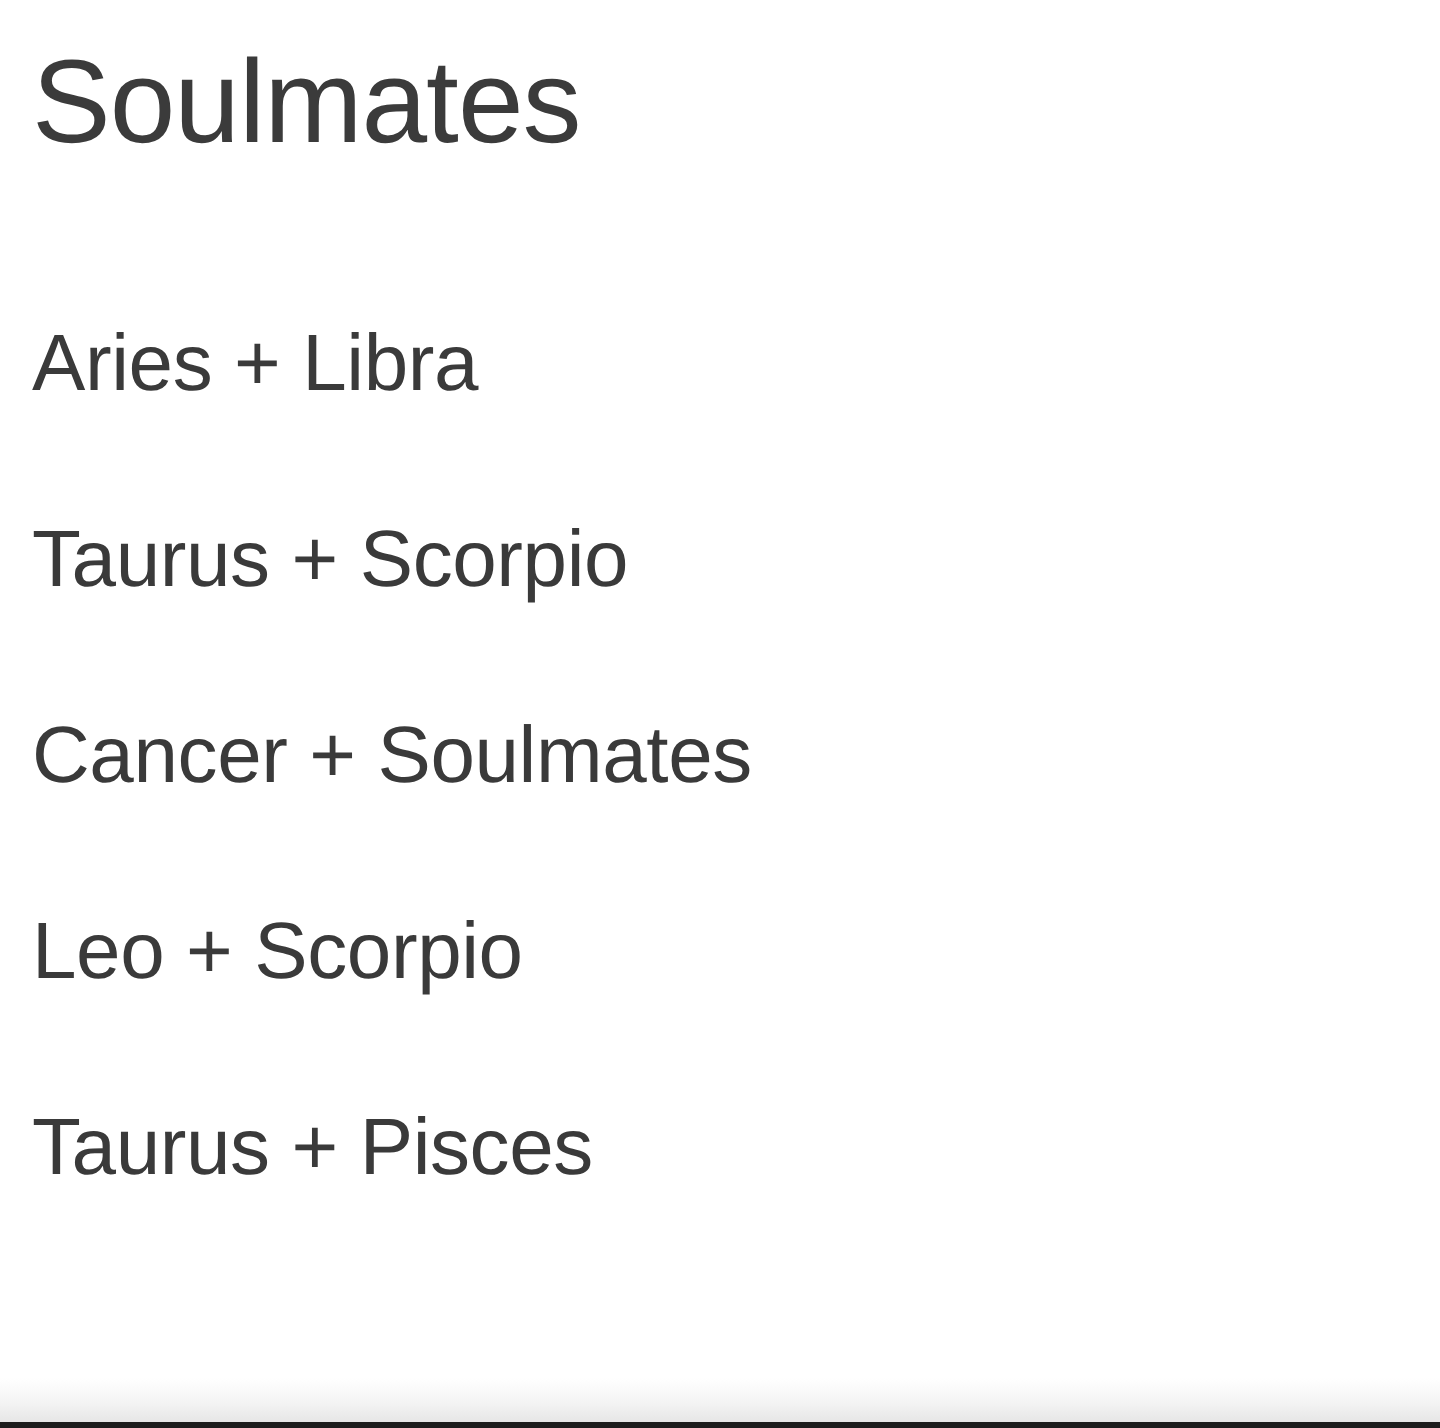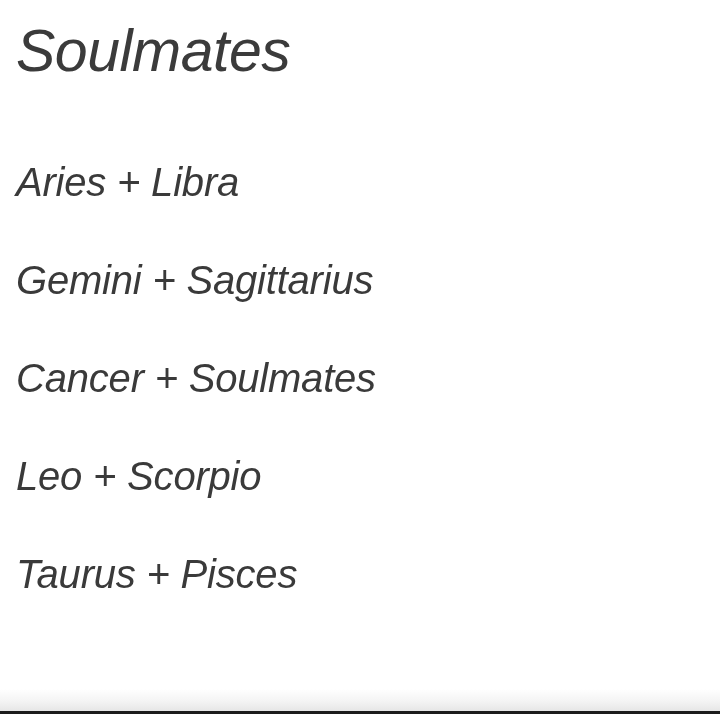--- a/index.html
+++ b/index.html
@@ -15,21 +15,20 @@
     font-family: "Liberation Sans", sans-serif;
     overflow: hidden;
   }
 
   .page {
     position: relative;
     width: 720px;
     height: 714px;
     background: #ffffff;
     box-sizing: border-box;
-    font-style: italic;
   }
 
   
   .heading-block {
     position: absolute;
     left: 16px;
     top: 18px;
     width: 690px;
   }
 
@@ -112,21 +111,21 @@
   <div class="heading-block">
     <div class="page-title">Soulmates</div>
     <div class="ghost-line"></div>
   </div>
 
   <ul class="pair-list">
     <li class="pair-row">
       <span class="pair-text">Aries + Libra</span>
     </li>
     <li class="pair-row">
-      <span class="pair-text">Gemini + Sagittarius</span>
+      <span class="pair-text">Taurus + Scorpio</span>
     </li>
     <li class="pair-row">
       <span class="pair-text">Cancer + Soulmates</span>
     </li>
     <li class="pair-row">
       <span class="pair-text">Leo + Scorpio</span>
     </li>
     <li class="pair-row">
       <span class="pair-text">Taurus + Pisces</span>
     </li>

